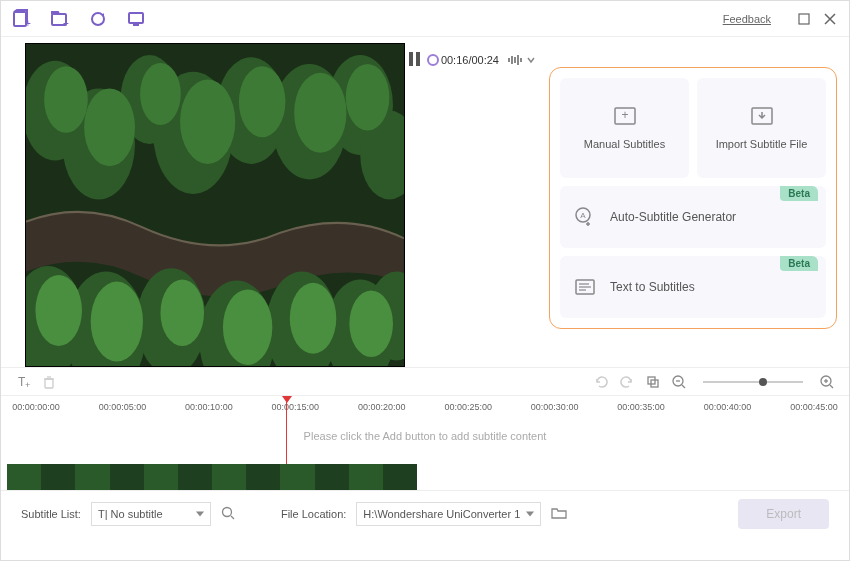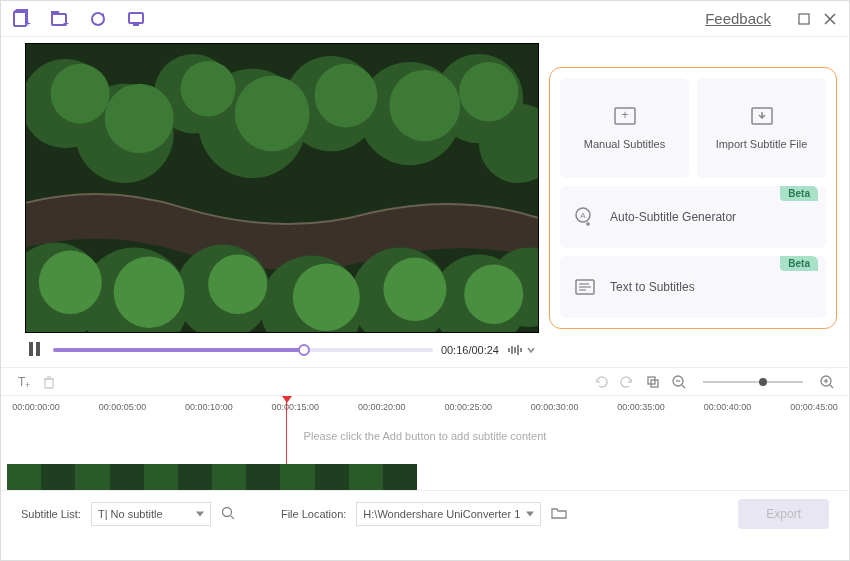--- a/index.html
+++ b/index.html
@@ -1,24 +1,24 @@
 <!DOCTYPE html>
 <html><head>
 <meta charset="utf-8">
 <style>
 *{box-sizing:border-box;margin:0;padding:0;font-family:Arial,sans-serif}
 body{background:#fff;width:850px;height:561px;overflow:hidden;position:relative;border:1px solid #ddd}
 .titlebar{height:36px;display:flex;align-items:center;padding:0 10px;border-bottom:1px solid #eee}
 .titlebar .tbtns{display:flex;gap:16px}
 .titlebar .tbtn{width:22px;height:22px;display:flex;align-items:center;justify-content:center;cursor:pointer}
 .titlebar .spacer{flex:1}
-.titlebar .feedback{font-size:15px;color:#666;text-decoration:underline;margin-right:16px;cursor:pointer}
+.titlebar .feedback{font-size:11px;color:#666;text-decoration:underline;margin-right:16px;cursor:pointer}
 .titlebar .winbtn{width:18px;height:18px;margin-left:8px;display:flex;align-items:center;justify-content:center;cursor:pointer;color:#666}
 .main{display:flex;height:330px}
-.left{flex:1;padding:6px 10px 0 24px;display:flex;flex-direction:column}
+.left{flex:1;padding:6px 10px 0 24px;display:flex;flex-direction:row}
 .video{flex:1;background:#1a3a1a;border:1px solid #000;position:relative;overflow:hidden}
 .video svg{width:100%;height:100%}
 .controls{height:34px;display:flex;align-items:center;gap:8px;padding:0 4px}
 .pause{width:16px;height:16px;display:flex;gap:3px;cursor:pointer}
 .pause span{width:4px;height:14px;background:#555}
 .progress{flex:1;height:4px;background:#e8e3f5;border-radius:2px;position:relative}
 .progress .fill{position:absolute;left:0;top:0;height:100%;width:66%;background:#9b7ed8;border-radius:2px}
 .progress .thumb{position:absolute;left:66%;top:50%;transform:translate(-50%,-50%);width:12px;height:12px;background:#fff;border:2px solid #9b7ed8;border-radius:50%}
 .timecode{font-size:11px;color:#333}
 .vol{display:flex;align-items:center;gap:2px;cursor:pointer}

